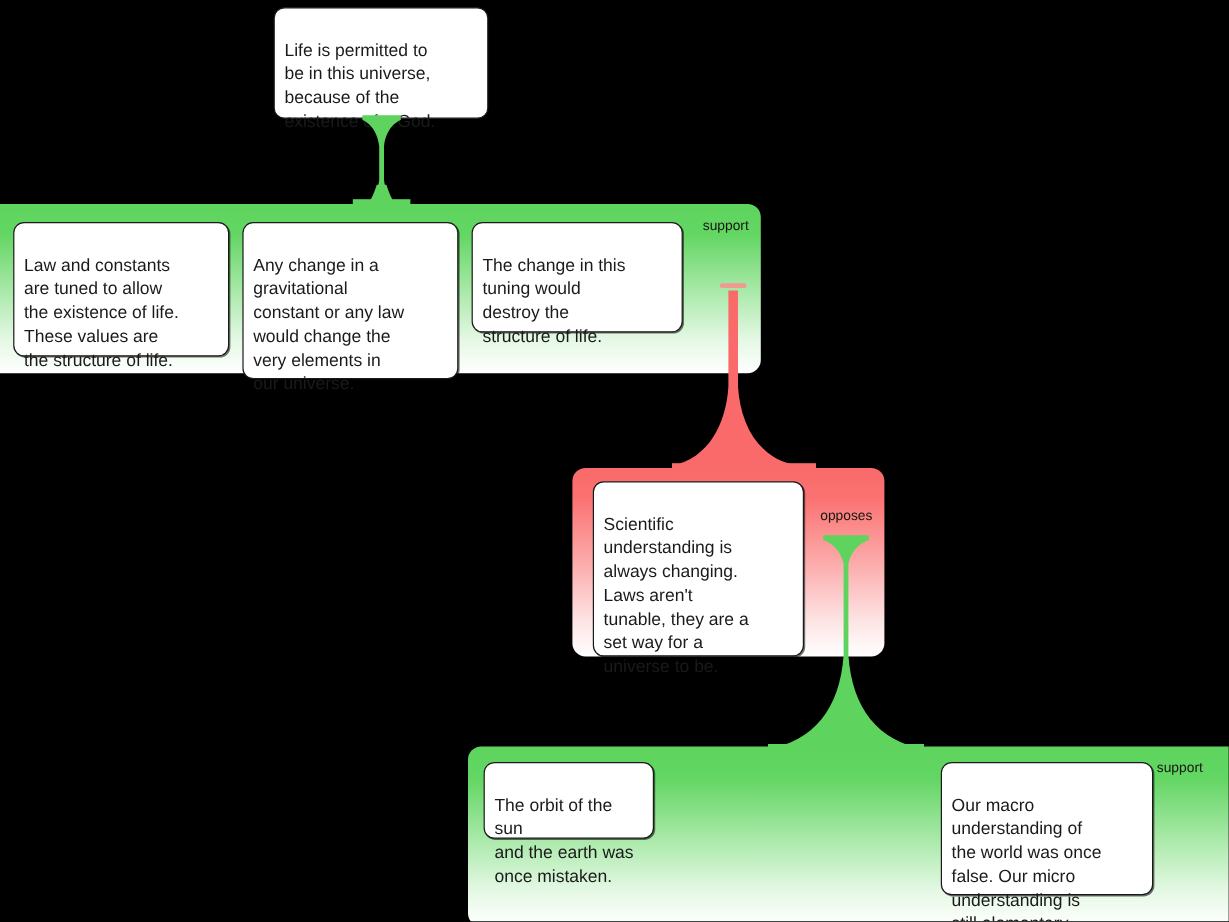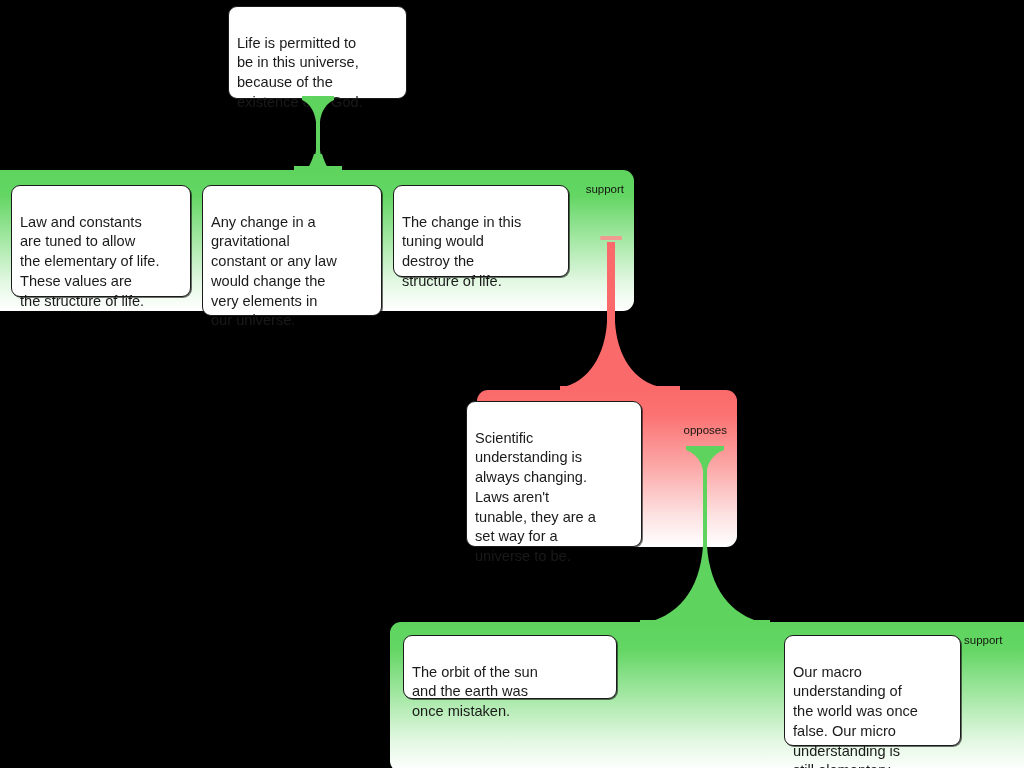--- a/index.html
+++ b/index.html
@@ -78,21 +78,21 @@
     </svg>
   </div>
 
   <div class="panel support" style="left:-12px; top:170px; width:646px; height:141px;">
     <div class="panel-label" style="right:10px; top:13px;">support</div>
   </div>
 
   <div class="card" style="left:11px; top:185px; width:180px; height:112px;">
     <span>Law and constants
 are tuned to allow
-the elementary of life.
+the existence of life.
 These values are
 the structure of life.</span>
   </div>
 
   <div class="card" style="left:393px; top:185px; width:176px; height:92px;">
     <span>The change in this
 tuning would
 destroy the
 structure of life.</span>
   </div>
@@ -111,42 +111,42 @@
       <rect x="40" y="0" width="22" height="4" rx="1.5" fill="#f09a92"></rect>
       <path d="M47,6 L55,6 L55,86 C57,118 72,146 104,152 L104,156 L0,156 L0,152 C30,146 45,118 47,86 Z" fill="#fa6a6a"></path>
       <rect x="0" y="150" width="120" height="6" fill="#fa6a6a"></rect>
     </svg>
   </div>
 
   <div class="panel opposes" style="left:477px; top:390px; width:260px; height:157px;">
     <div class="panel-label" style="right:10px; top:10px;margin-top:24px;">opposes</div>
   </div>
 
-  <div class="card" style="left:466px; top:401px; width:176px; height:146px;">
+  <div class="card" style="left:494px; top:401px; width:176px; height:146px;">
     <span>Scientific
 understanding is
 always changing.
 Laws aren't
 tunable, they are a
 set way for a
 universe to be.</span>
   </div>
 
   <div class="connector" style="left:640px; top:446px; width:130px; height:180px;">
     <svg width="130" height="180" viewBox="0 0 130 180">
       <path d="M46,0 L84,0 L84,4 C84,4 70,8 67,24 L67,100 C70,144 92,172 130,178 L130,180 L0,180 L0,178 C38,172 60,144 63,100 L63,24 C60,8 46,4 46,4 Z" fill="#5ed45e"></path>
       <rect x="0" y="174" width="130" height="6" fill="#5ed45e"></rect>
     </svg>
   </div>
 
   <div class="panel support" style="left:390px; top:622px; width:648px; height:150px;">
     <div class="panel-label" style="left:574px; top:12px;">support</div>
   </div>
 
-  <div class="card" style="left:403px; top:635px; width:214px; height:64px;">
+  <div class="card" style="left:403px; top:635px; width:142px; height:64px;">
     <span>The orbit of the sun
 and the earth was
 once mistaken.</span>
   </div>
 
 
   <div class="card" style="left:784px; top:635px; width:177px; height:111px;">
     <span>Our macro
 understanding of
 the world was once

